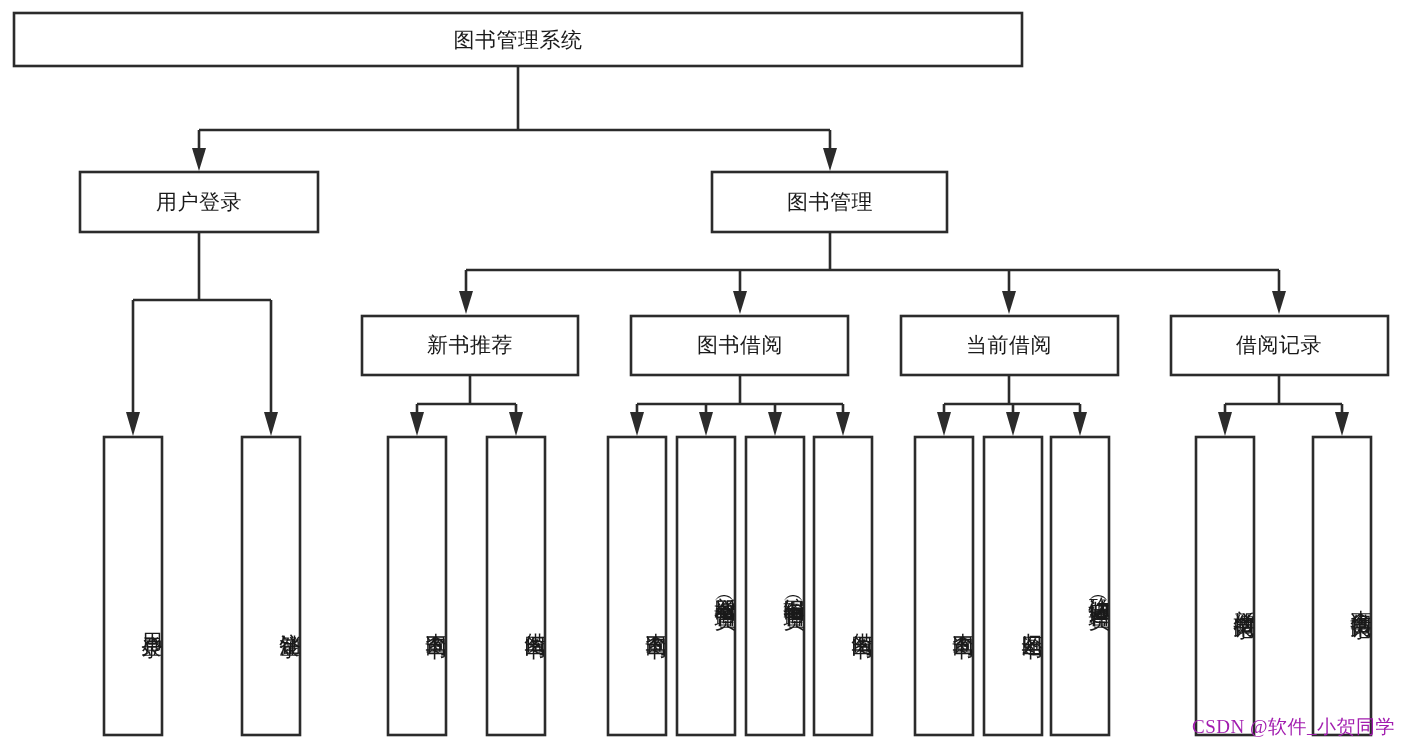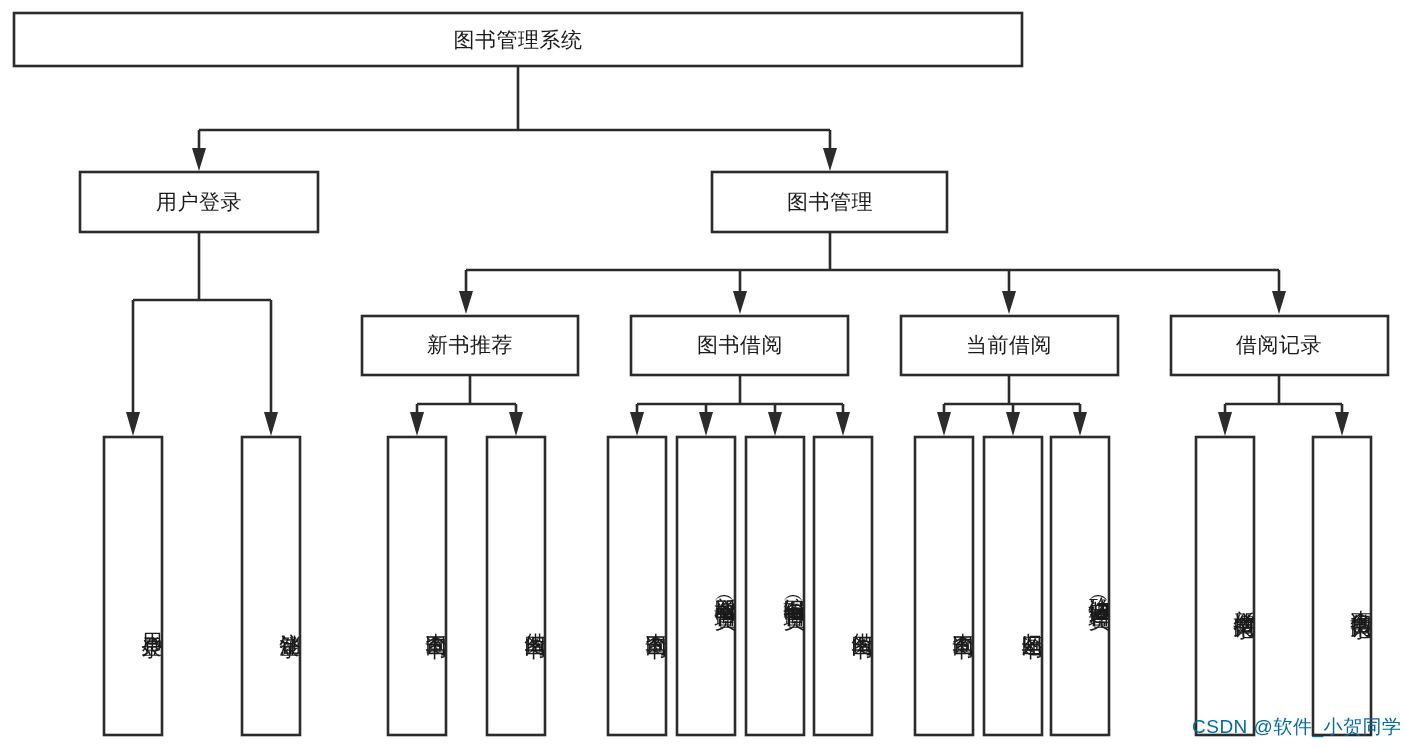--- a/index.html
+++ b/index.html
@@ -65,23 +65,23 @@
     text-align: center;
     pointer-events: none;
     display: flex;
     align-items: flex-start;
     justify-content: center;
   }
   .watermark {
     position: absolute;
     left: 1192px;
     top: 714px;
-    font-family: Liberation Sans, sans-serif;
+    font-family: Liberation Serif, serif;
     font-size: 19px;
-    color: #0369a1;
+    color: #a21caf;
     white-space: nowrap;
     letter-spacing: 0.5px;
   }
 </style>
 </head>
 <body>
 
 <div id="diagram-root">
 
   <svg id="flow-svg" viewBox="0 0 1405 747">

